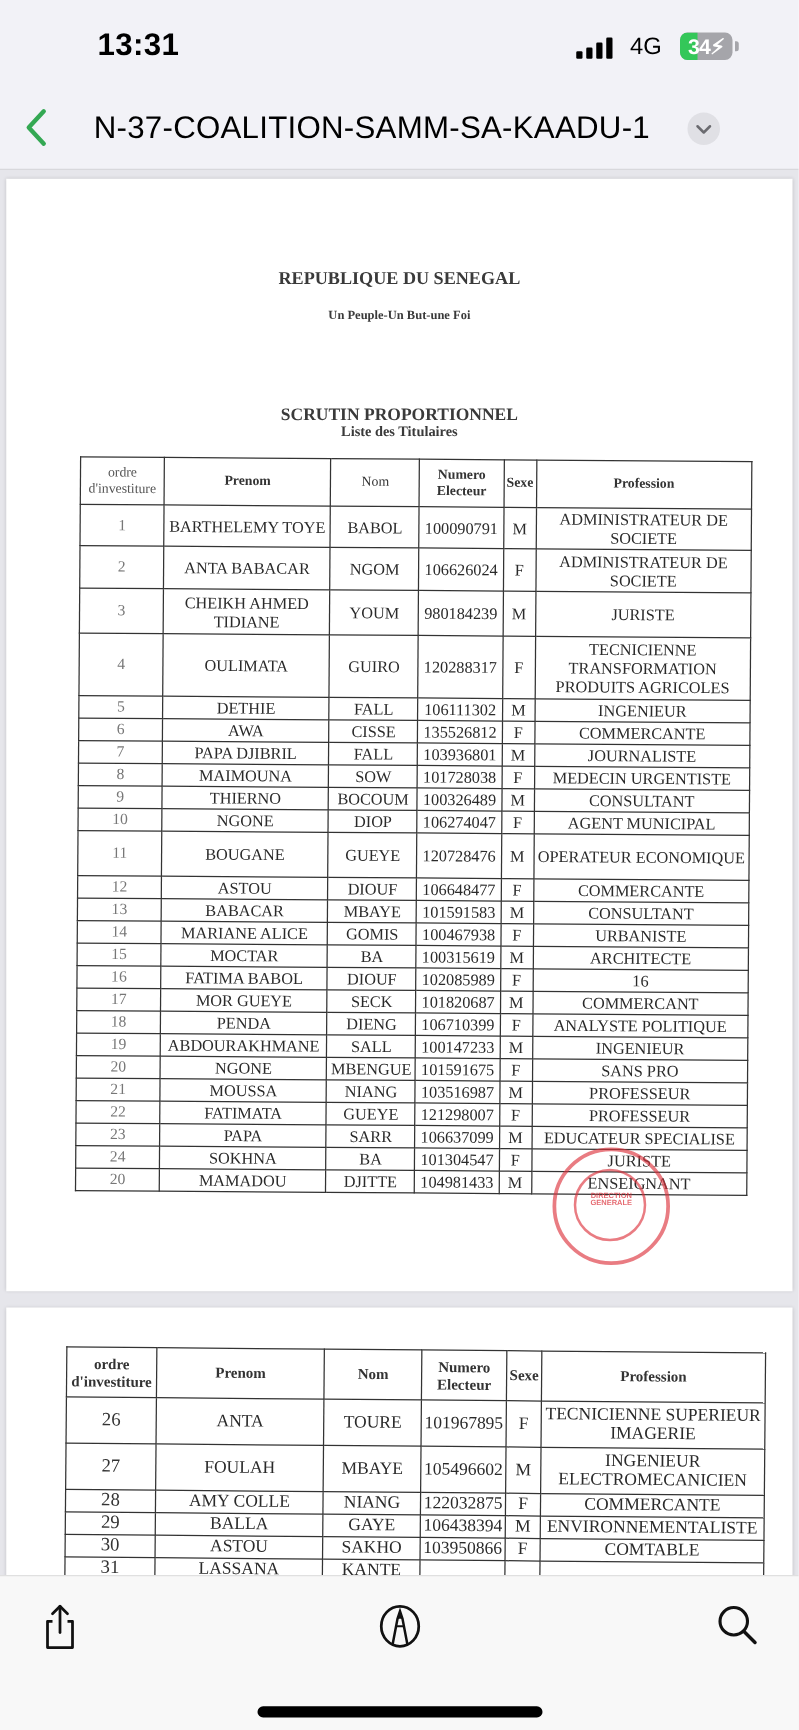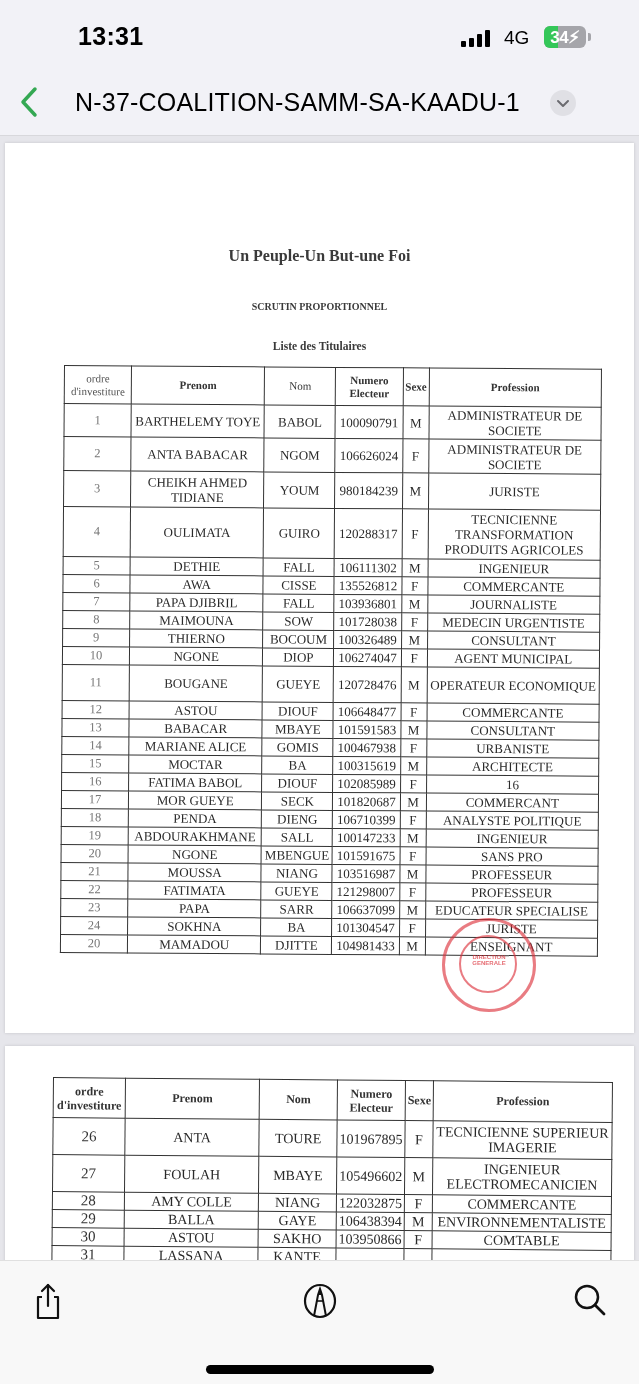--- a/index.html
+++ b/index.html
@@ -23,23 +23,23 @@
   .doc-title { position:absolute; left:75px; top:18px; font-size:25px; color:#000; letter-spacing:0.2px; }
   .title-menu { position:absolute; left:550px; top:20px; width:26px; height:26px; border-radius:50%; background:#e0e0e5; cursor:pointer; }
   .nav-divider { position:absolute; left:0; top:135px; width:639px; height:1px; background:#d8d8dc; }
 
   .viewer { position:absolute; left:0; top:136px; width:639px; height:1124px; overflow:hidden; background:#e6e6eb; }
   .page { position:absolute; left:5px; width:629px; background:#fff; box-shadow:0 0 3px rgba(0,0,0,0.15); }
   .page1 { top:7px; height:890px; }
   .page2 { top:910px; height:400px; }
   .hdr { position:absolute; left:0; width:629px; text-align:center; font-weight:700; font-family:"Liberation Serif", serif; color:#3a3a3a; }
   .h1 { top:72px; font-size:14.5px; }
-  .h2 { top:104px; font-size:16px; }
+  .h2 { top:104px; font-size:10px; }
   .h3 { top:135px; font-size:12.5px; }
-  .h4 { top:158px; font-size:10px; }
+  .h4 { top:182px; font-size:14px; }
   .h5 { top:197px; font-size:11.5px; }
 
   table.roster { position:absolute; border-collapse:collapse; font-family:"Liberation Serif", serif; color:#2a2a2a; transform-origin:0 0; }
   table.roster th, table.roster td { border:1px solid #333; text-align:center; padding:0 2px; line-height:15px; }
   table.roster th { font-weight:700; font-size:11px; color:#333; }
   table.roster td { font-size:13px; }
   table.roster td.ord { color:#777; font-size:12.5px; }
   .t1 { left:59px; top:222px; width:538px; transform:rotate(0.4deg); }
   .t2 { left:48px; top:31px; width:560px; transform:rotate(0.5deg); }
   .t2 td.ord { color:#333 !important; font-size:15px !important; }
@@ -83,20 +83,21 @@
     <svg width="26" height="26" viewBox="0 0 26 26">
       <polyline points="8,11 13,16 18,11" fill="none" stroke="#6b6b70" stroke-width="2" stroke-linecap="round" stroke-linejoin="round"></polyline>
     </svg>
   </div>
 </div>
 <div class="nav-divider"></div>
 
 <div class="viewer">
 
   <div class="page page1">
+    <div class="hdr h1">REPUBLIQUE DU SENEGAL</div>
     <div class="hdr h2">Un Peuple-Un But-une Foi</div>
     <div class="hdr h4">SCRUTIN PROPORTIONNEL</div>
     <div class="hdr h5">Liste des Titulaires</div>
 
     <table class="roster t1">
       <colgroup>
         <col style="width:67px">
           <col style="width:133px">
           <col style="width:71px">
           <col style="width:67px">

